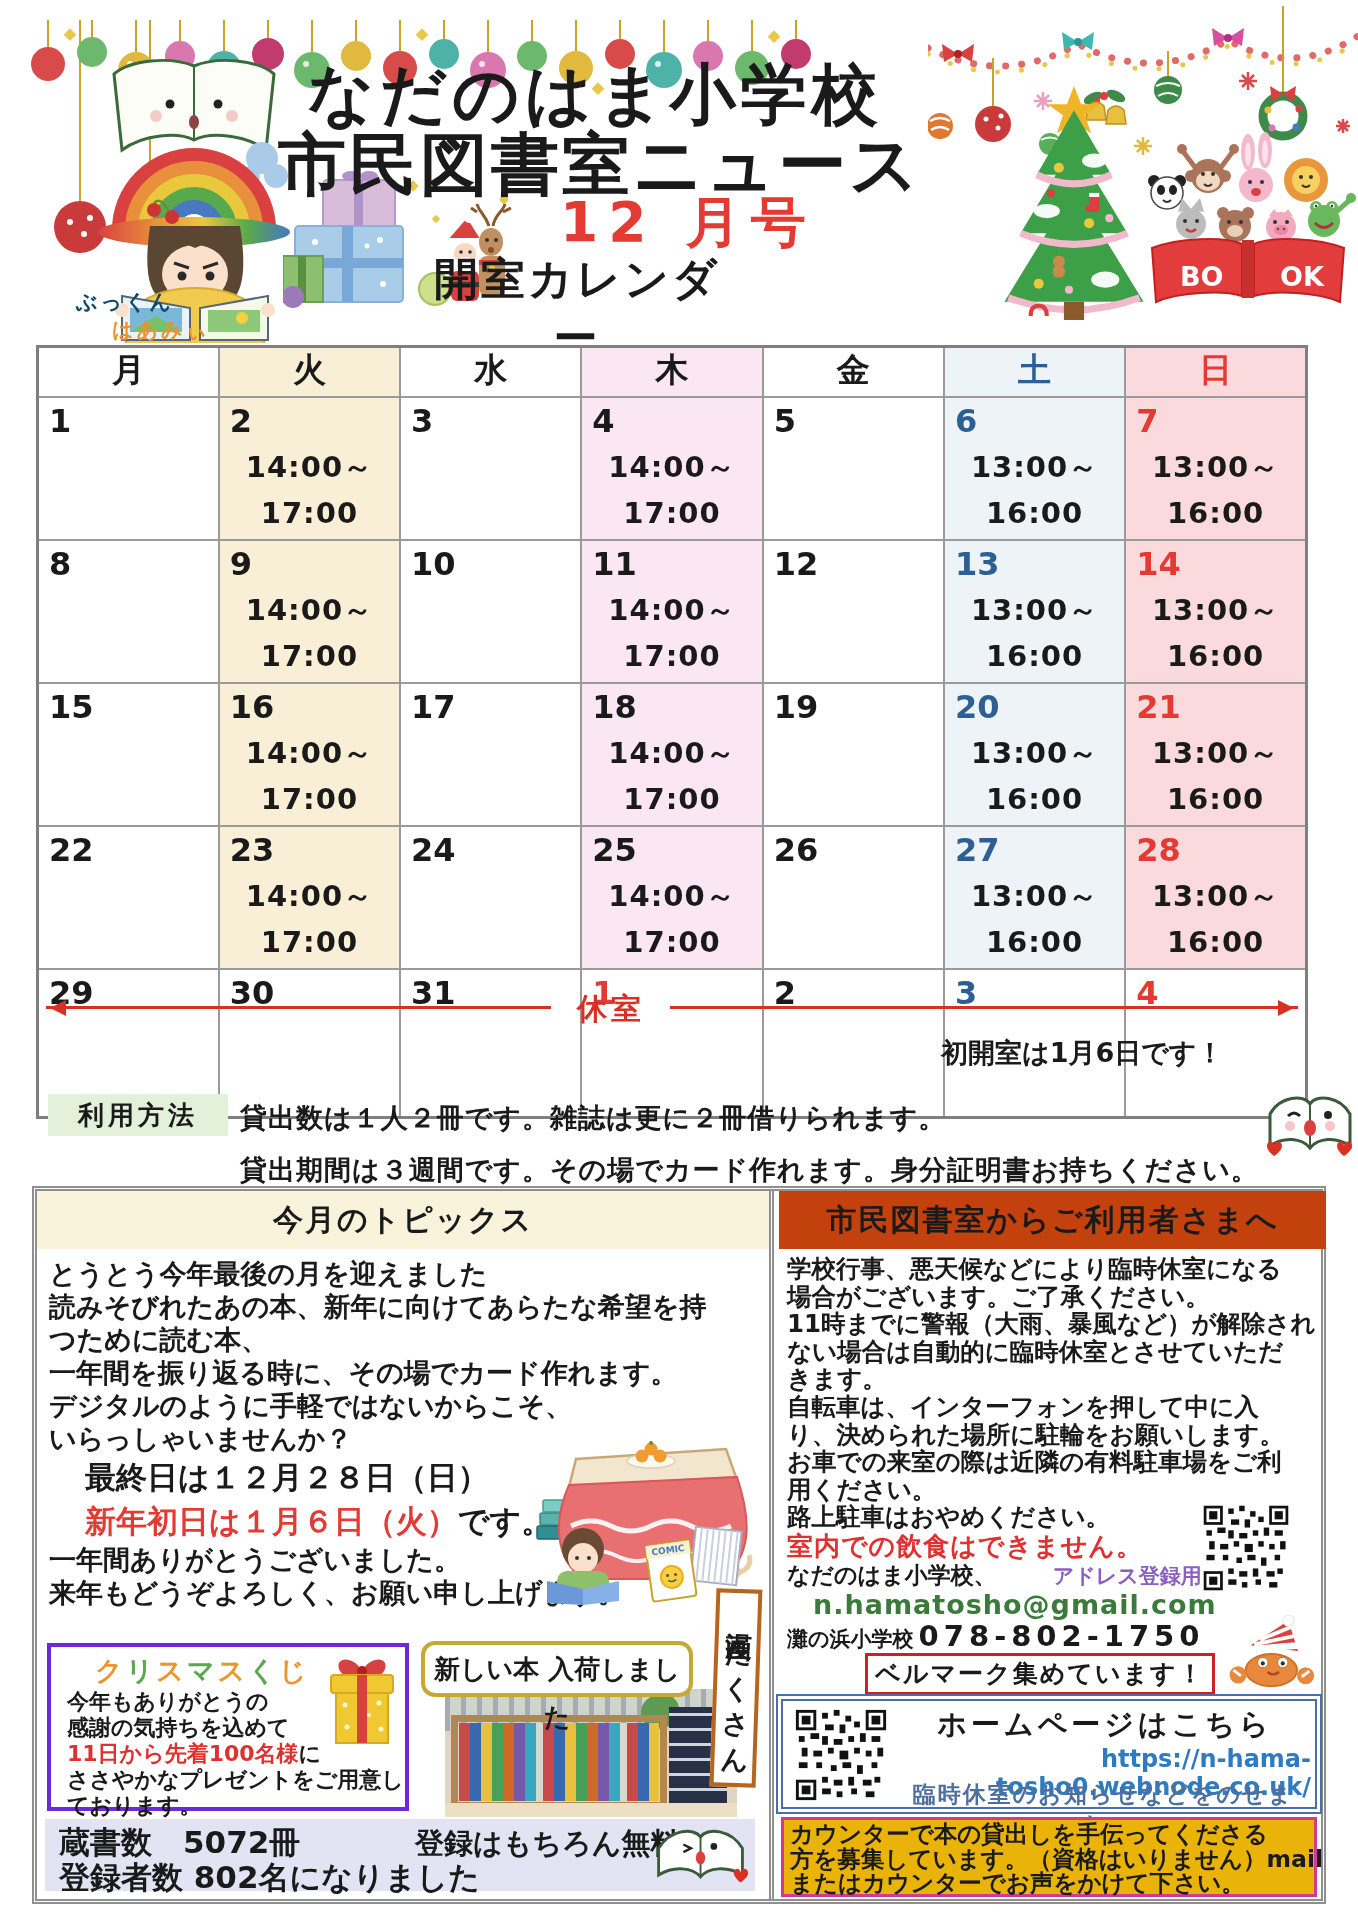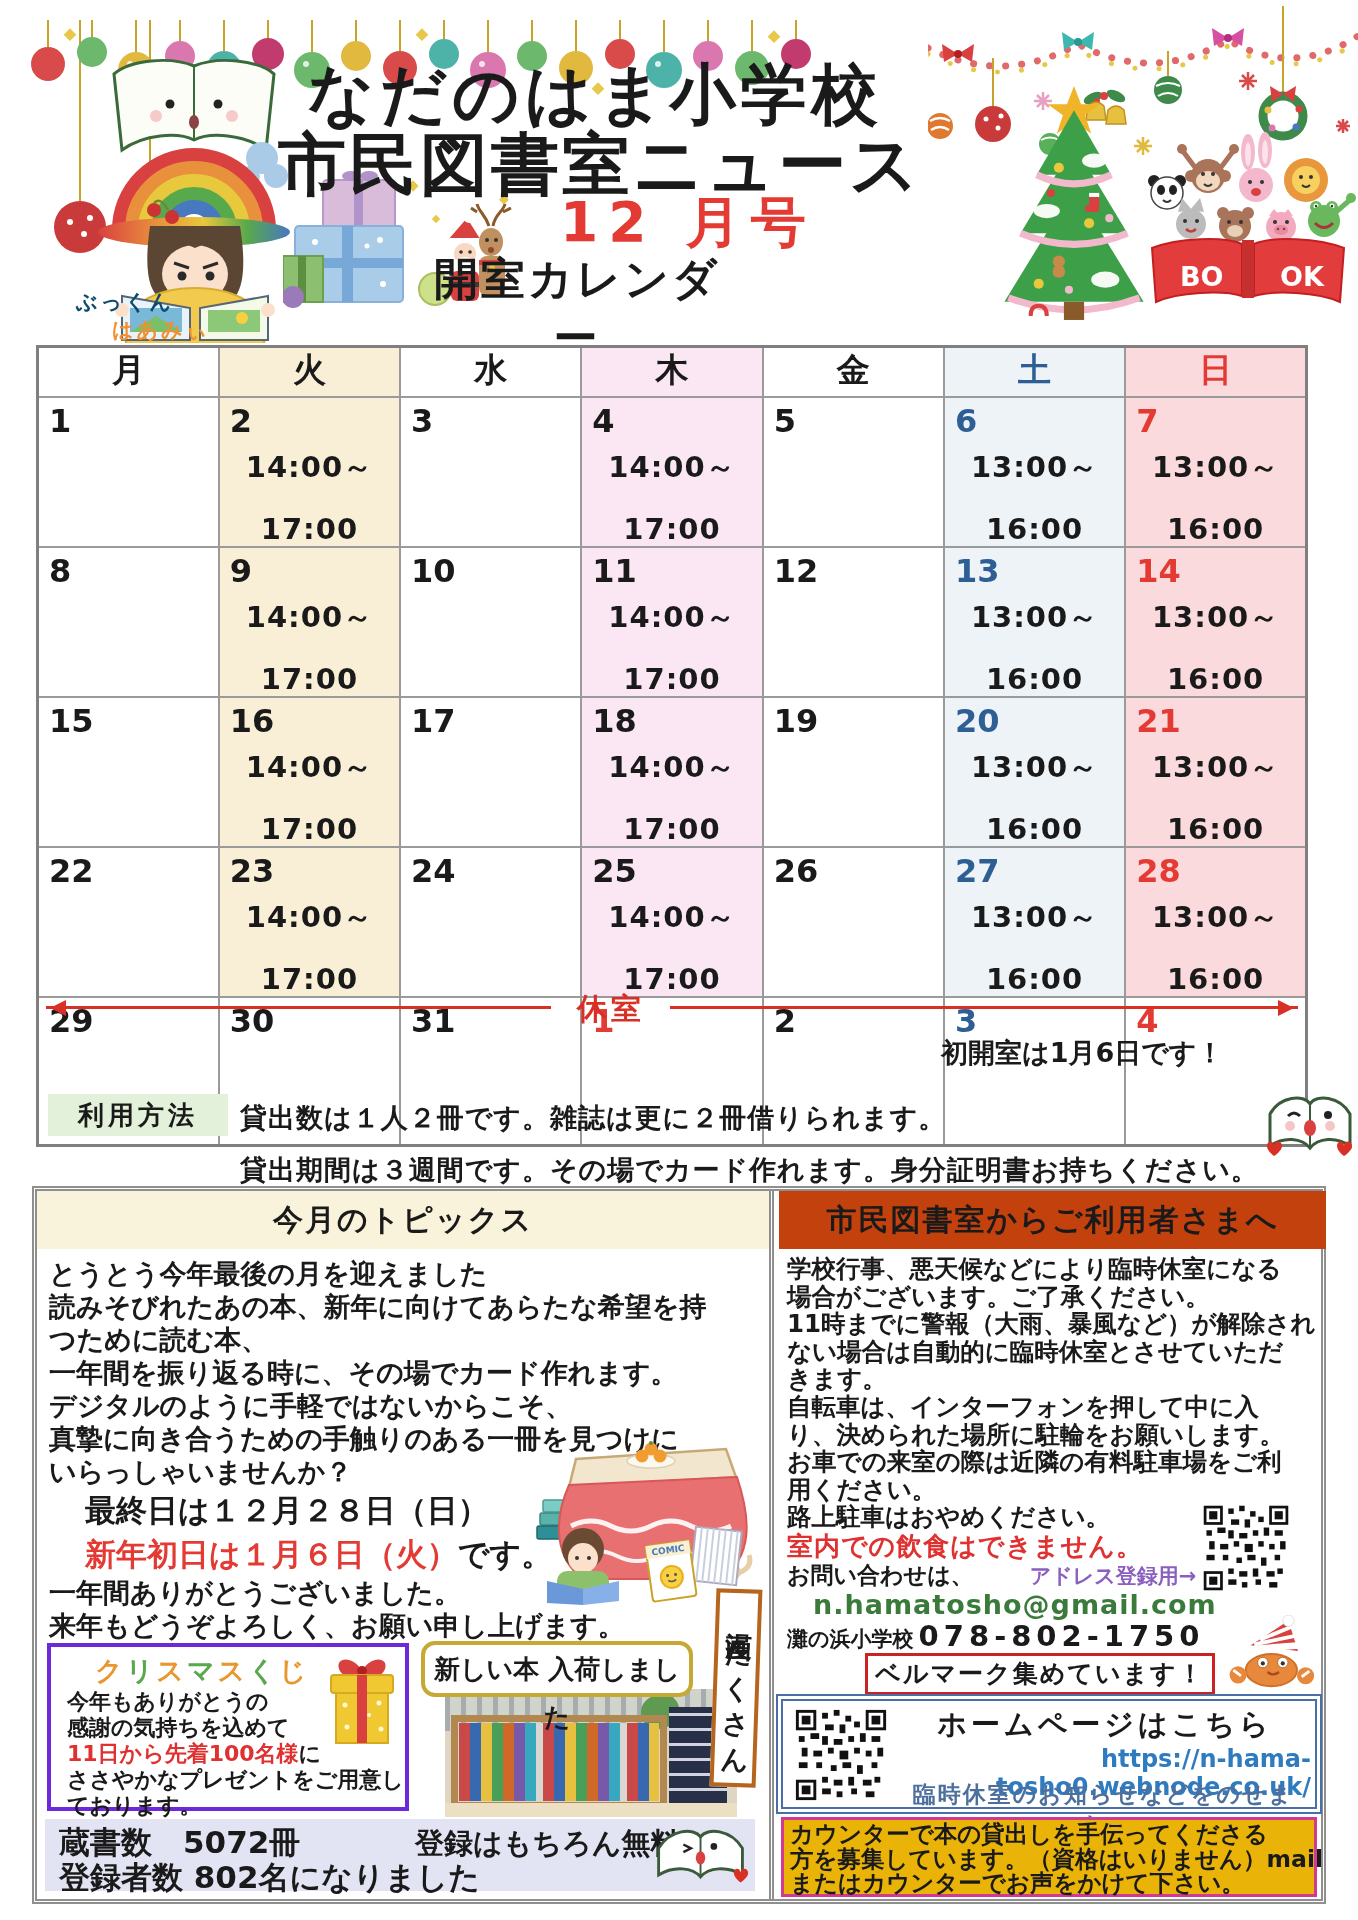--- a/index.html
+++ b/index.html
@@ -15,21 +15,21 @@
   .mascot-name2{left:112px;top:316px;font-size:21px;font-weight:bold;color:#f09030;letter-spacing:3px;}
   
   .cal-wrap{left:36px;top:345px;width:1272px;height:770px;}
   table.cal{border-collapse:collapse;width:1272px;table-layout:fixed;border:3px solid #7f7f7f;}
   .cal th,.cal td{border:2px solid #9a9a9a;padding:0;vertical-align:top;}
   .cal th{height:48px;font-size:33px;font-weight:bold;text-align:center;}
   .cal tbody tr td{height:141px;}
   .cal tbody tr.last td{height:146px;background:#fff !important;}
   .cal .d{font-size:32px;font-weight:bold;padding:4px 0 0 10px;height:50px;box-sizing:border-box;}
   .cal .t{font-size:29px;font-weight:bold;text-align:center;letter-spacing:1px;}
-  .cal .t2{margin-top:24px;}
+  .cal .t2{margin-top:8px;}
   th.col2,td.col2{background:#f8efd6;}
   th.col4,td.col4{background:#fbe7f4;}
   th.col6,td.col6{background:#eef3f8;}
   th.col7,td.col7{background:#fadadd;}
   th.col6,td.col6 .d{color:#2e5f94;}
   th.col7,td.col7 .d{color:#e33b33;}
   .cal .d.red{color:#e33b33;} .cal .d.blue{color:#2e5f94;}
   .arr{position:absolute;height:0;border-top:3px solid #d93025;}
   .arr:before,.arr:after{content:"";position:absolute;top:-9px;border:8px solid transparent;}
   .arr-l{left:10px;top:661px;width:505px;} .arr-l:before{left:-4px;border-right:16px solid #d93025;}
@@ -639,21 +639,20 @@
 
     <div class="panel-left">
       <div class="p-head cream">今月のトピックス</div>
       <div class="t-body">
         <div>
             <div class="tline">とうとう今年最後の月を迎えました</div>
             <div class="tline">読みそびれたあの本、新年に向けてあらたな希望を持</div>
             <div class="tline">つために読む本、</div>
             <div class="tline">一年間を振り返る時に、その場でカード作れます。</div>
             <div class="tline">デジタルのように手軽ではないからこそ、</div>
-            <div class="tline">真摯に向き合うための手触りのある一冊を見つけに</div>
             <div class="tline">いらっしゃいませんか？</div>
           </div>
         <div class="big"><span>最終日は１２月２８日（日）</span></div>
         <div class="big"><span class="red">新年初日は１月６日（火）</span><span>です。</span></div>
         <div class="tclose">一年間ありがとうございました。</div>
         <div class="tclose">来年もどうぞよろしく、お願い申し上げます。</div>
       </div>
 
       <svg class="abs" style="left:494px;top:240px;z-index:2" width="240" height="178" viewBox="0 0 240 178">
         <g>
@@ -763,21 +762,21 @@
             <div class="nline">ない場合は自動的に臨時休室とさせていただ</div>
             <div class="nline">きます。</div>
             <div class="nline">自転車は、インターフォンを押して中に入</div>
             <div class="nline">り、決められた場所に駐輪をお願いします。</div>
             <div class="nline">お車での来室の際は近隣の有料駐車場をご利</div>
             <div class="nline">用ください。</div>
             <div class="nline">路上駐車はおやめください。</div>
           </div>
         <div class="n-red">室内での飲食はできません。</div>
         <div class="contact">
-          <span class="c1">お問い合わせは、</span>
+          <span class="c1">なだのはま小学校、</span>
           <span class="c2">アドレス登録用→</span>
         </div>
         <div class="email">n.hamatosho@gmail.com</div>
         <div class="phoneline">
           <span class="school">灘の浜小学校</span>
           <span class="phone">078-802-1750</span>
         </div>
       </div>
 
       <svg class="qr1" viewBox="0 0 33 33">

